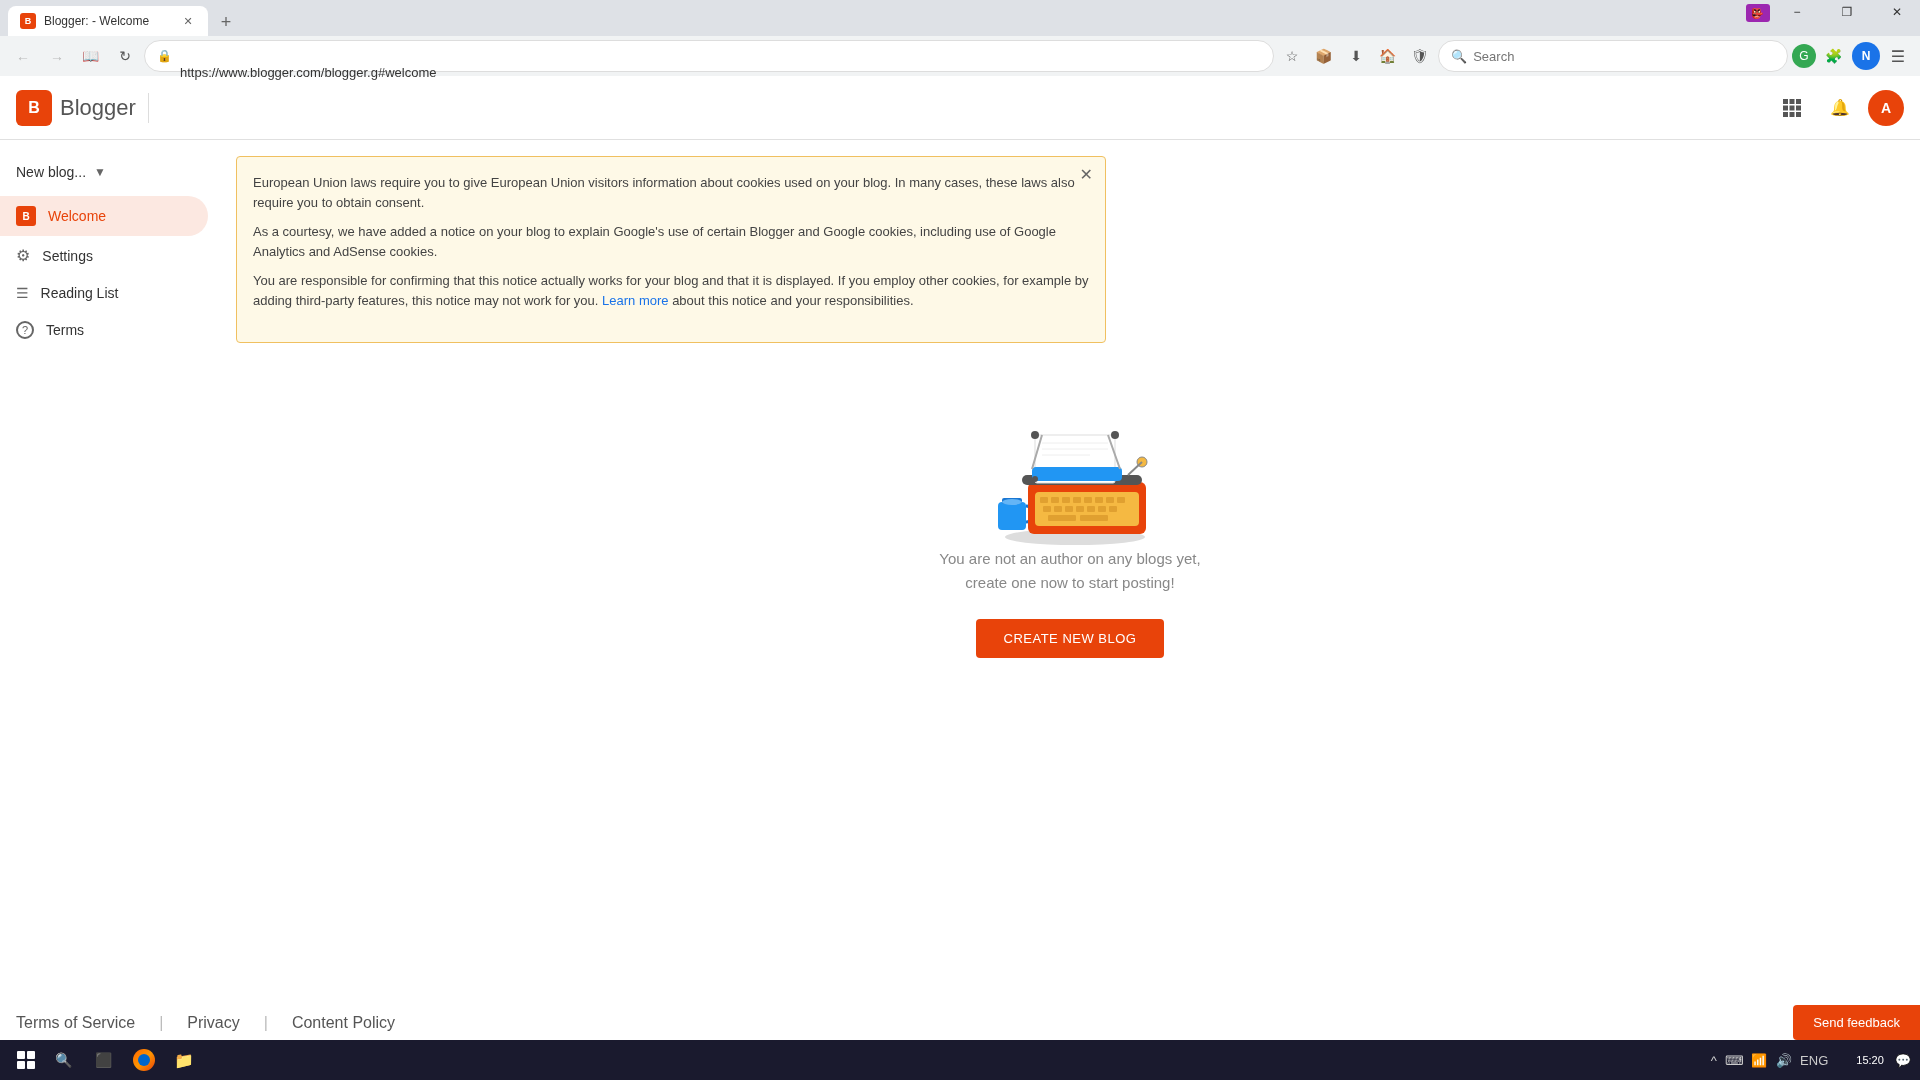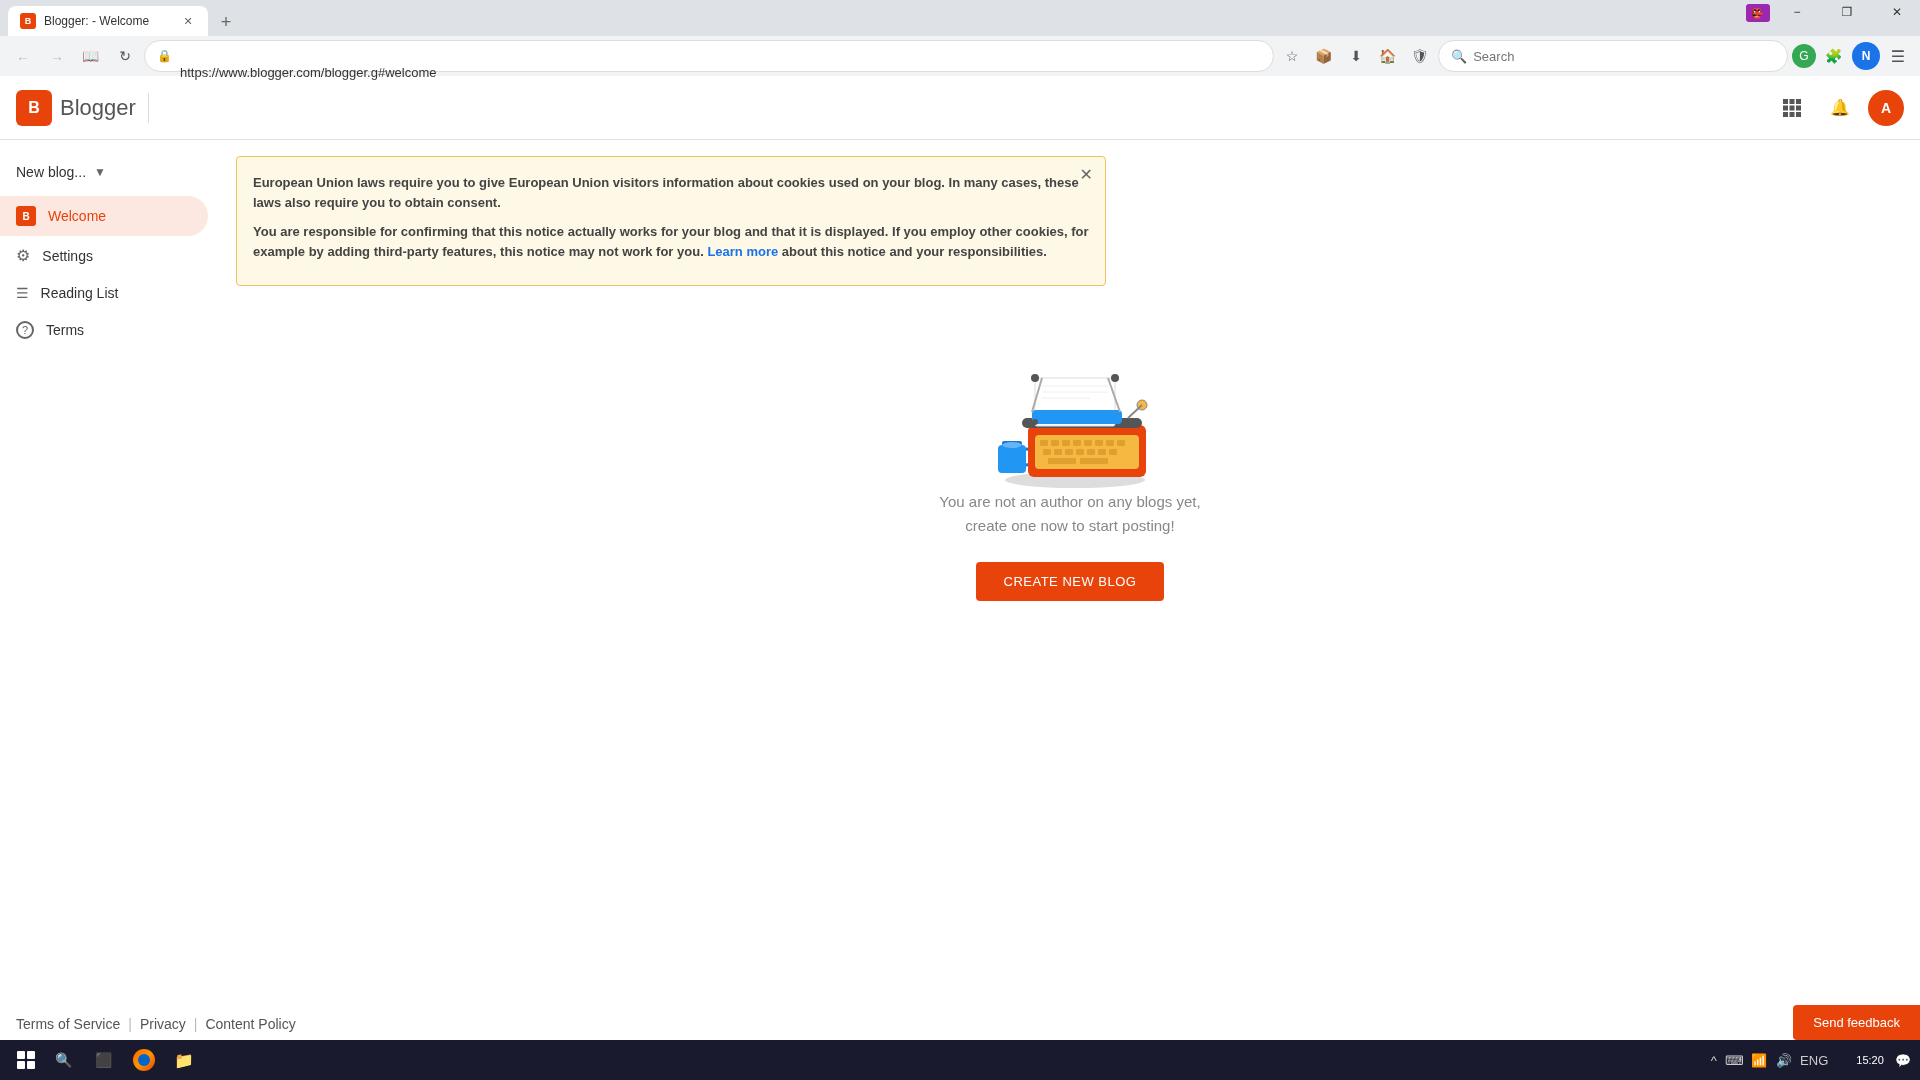--- a/index.html
+++ b/index.html
@@ -356,24 +356,23 @@
       font-size: 16px;
       cursor: pointer;
       color: #666;
     }
 
     .eu-notice-text {
       font-size: 13px;
       color: #444;
       line-height: 1.5;
       margin-bottom: 10px;
-      font-weight: bold;
-    }
-
-    .eu-notice-text:last-child { margin-bottom: 8px; }
+    }
+
+    .eu-notice-text:last-child { margin-bottom: 16px; }
 
     .eu-learn-more {
       color: #1a73e8;
       text-decoration: none;
     }
 
     
     .welcome-section {
       display: flex;
       flex-direction: column;
@@ -404,23 +403,23 @@
 
     
     .footer {
       position: fixed;
       bottom: 40px;
       left: 0;
       right: 16px;
       display: flex;
       align-items: center;
       padding: 8px 16px;
-      font-size: 14px;
+      font-size: 16px;
       color: #666;
-      gap: 8px;
+      gap: 24px;
     }
 
     .footer-link {
       color: #555;
       text-decoration: none;
       cursor: pointer;
     }
 
     .footer-sep { color: #bbb; }
 
@@ -612,20 +611,21 @@
       <span class="sidebar-icon" style="font-size:16px; border: 2px solid #666; border-radius:50%; width:18px; height:18px; display:flex; align-items:center; justify-content:center; font-size:11px;">?</span>
       <span>Terms</span>
     </div>
   </div>
 
   <div class="main-content">
 
     <div class="eu-notice">
       <div class="eu-notice-close">✕</div>
       <p class="eu-notice-text">European Union laws require you to give European Union visitors information about cookies used on your blog. In many cases, these laws also require you to obtain consent.</p>
+      <p class="eu-notice-text">As a courtesy, we have added a notice on your blog to explain Google's use of certain Blogger and Google cookies, including use of Google Analytics and AdSense cookies.</p>
       <p class="eu-notice-text">
         <span>You are responsible for confirming that this notice actually works for your blog and that it is displayed. If you employ other cookies, for example by adding third-party features, this notice may not work for you.</span>
         <a class="eu-learn-more" href="#">Learn more</a>
         <span>about this notice and your responsibilities.</span>
       </p>
     </div>
 
     <div class="welcome-section">
 
       <svg width="180" height="140" viewBox="0 0 180 140">

